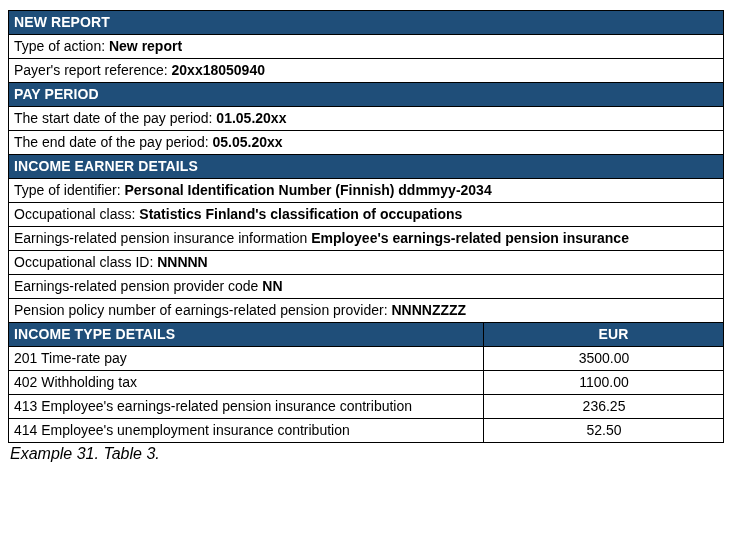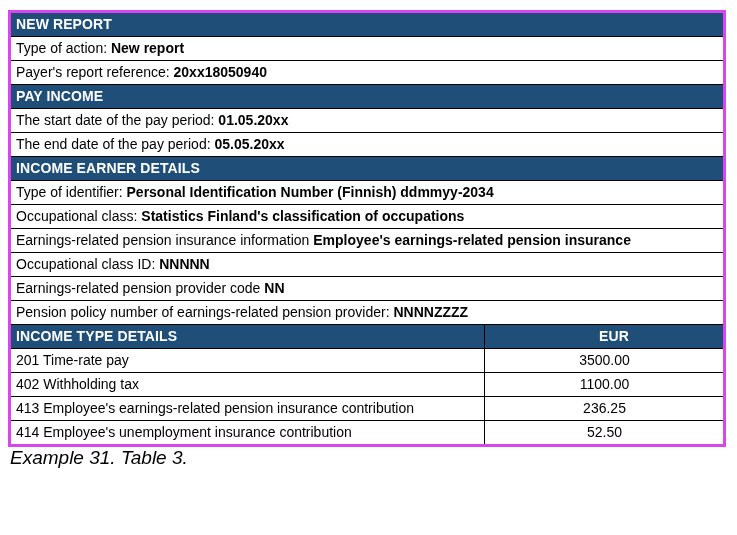--- a/index.html
+++ b/index.html
@@ -12,21 +12,21 @@
     color: #000000;
   }
   .doc-wrap {
     padding: 10px 8px 0 8px;
     box-sizing: border-box;
   }
   table.report {
     border-collapse: collapse;
     table-layout: fixed;
     width: 715px;
-    border: 3px solid #d946ef;
+    border: 1px solid #d946ef;
   }
   table.report td {
     font-size: 14px;
     line-height: 17px;
     padding: 3px 4px 3px 5px;
     vertical-align: middle;
     border: 1.5px solid #000000;
     overflow: hidden;
   }
   td.section-hdr {
@@ -47,21 +47,21 @@
   }
   td.income-type {
     font-weight: normal;
   }
   td.amount {
     text-align: center;
     font-weight: normal;
     margin-left: 8px;
   }
   .caption {
-    font-size: 19px;
+    font-size: 16px;
     font-style: italic;
     margin-top: 2px;
     padding-left: 2px;
     line-height: 18px;
   }
 </style>
 </head>
 <body>
 
 <div class="doc-wrap">
@@ -76,21 +76,21 @@
         <td class="section-hdr" colspan="2">NEW REPORT</td>
       </tr>
       <tr>
         <td class="field-cell" colspan="2"><span>Type of action: </span><b>New report</b><span></span></td>
       </tr>
       <tr>
         <td class="field-cell" colspan="2"><span>Payer's report reference: </span><b>20xx18050940</b><span></span></td>
       </tr>
 
       <tr>
-        <td class="section-hdr" colspan="2">PAY INCOME</td>
+        <td class="section-hdr" colspan="2">PAY PERIOD</td>
       </tr>
       <tr>
         <td class="field-cell" colspan="2"><span>The start date of the pay period: </span><b>01.05.20xx</b><span></span></td>
       </tr>
       <tr>
         <td class="field-cell" colspan="2"><span>The end date of the pay period: </span><b>05.05.20xx</b><span></span></td>
       </tr>
 
       <tr>
         <td class="section-hdr" colspan="2">INCOME EARNER DETAILS</td>

